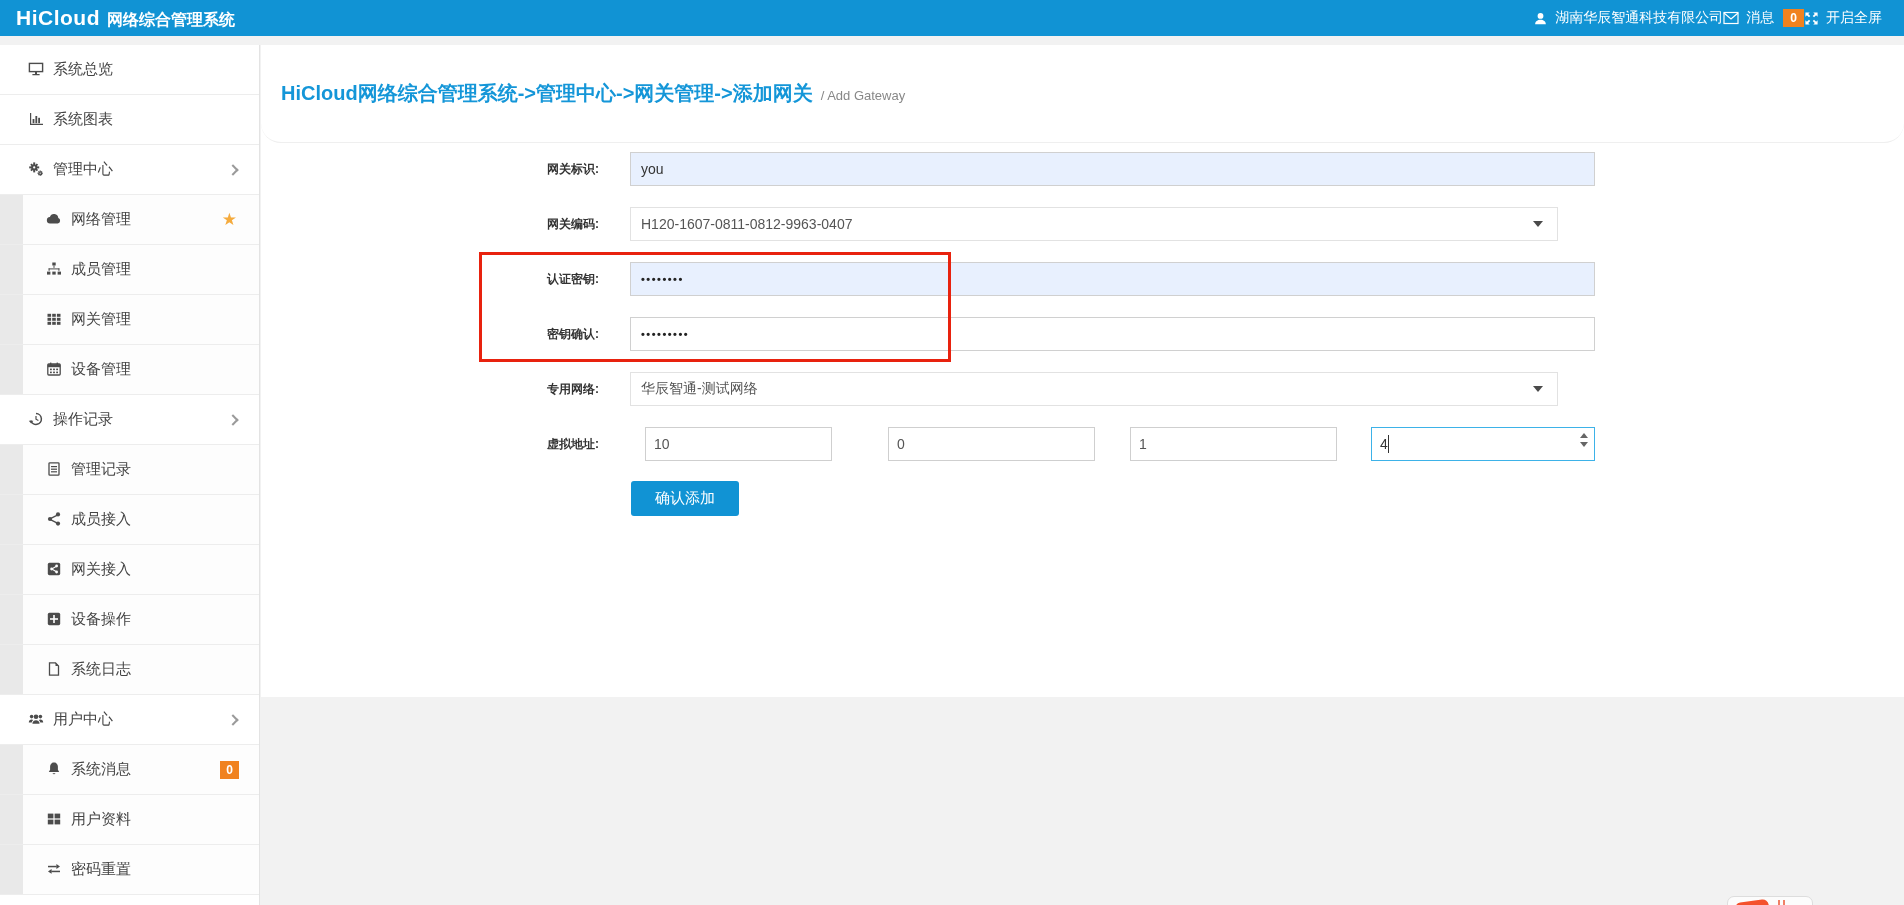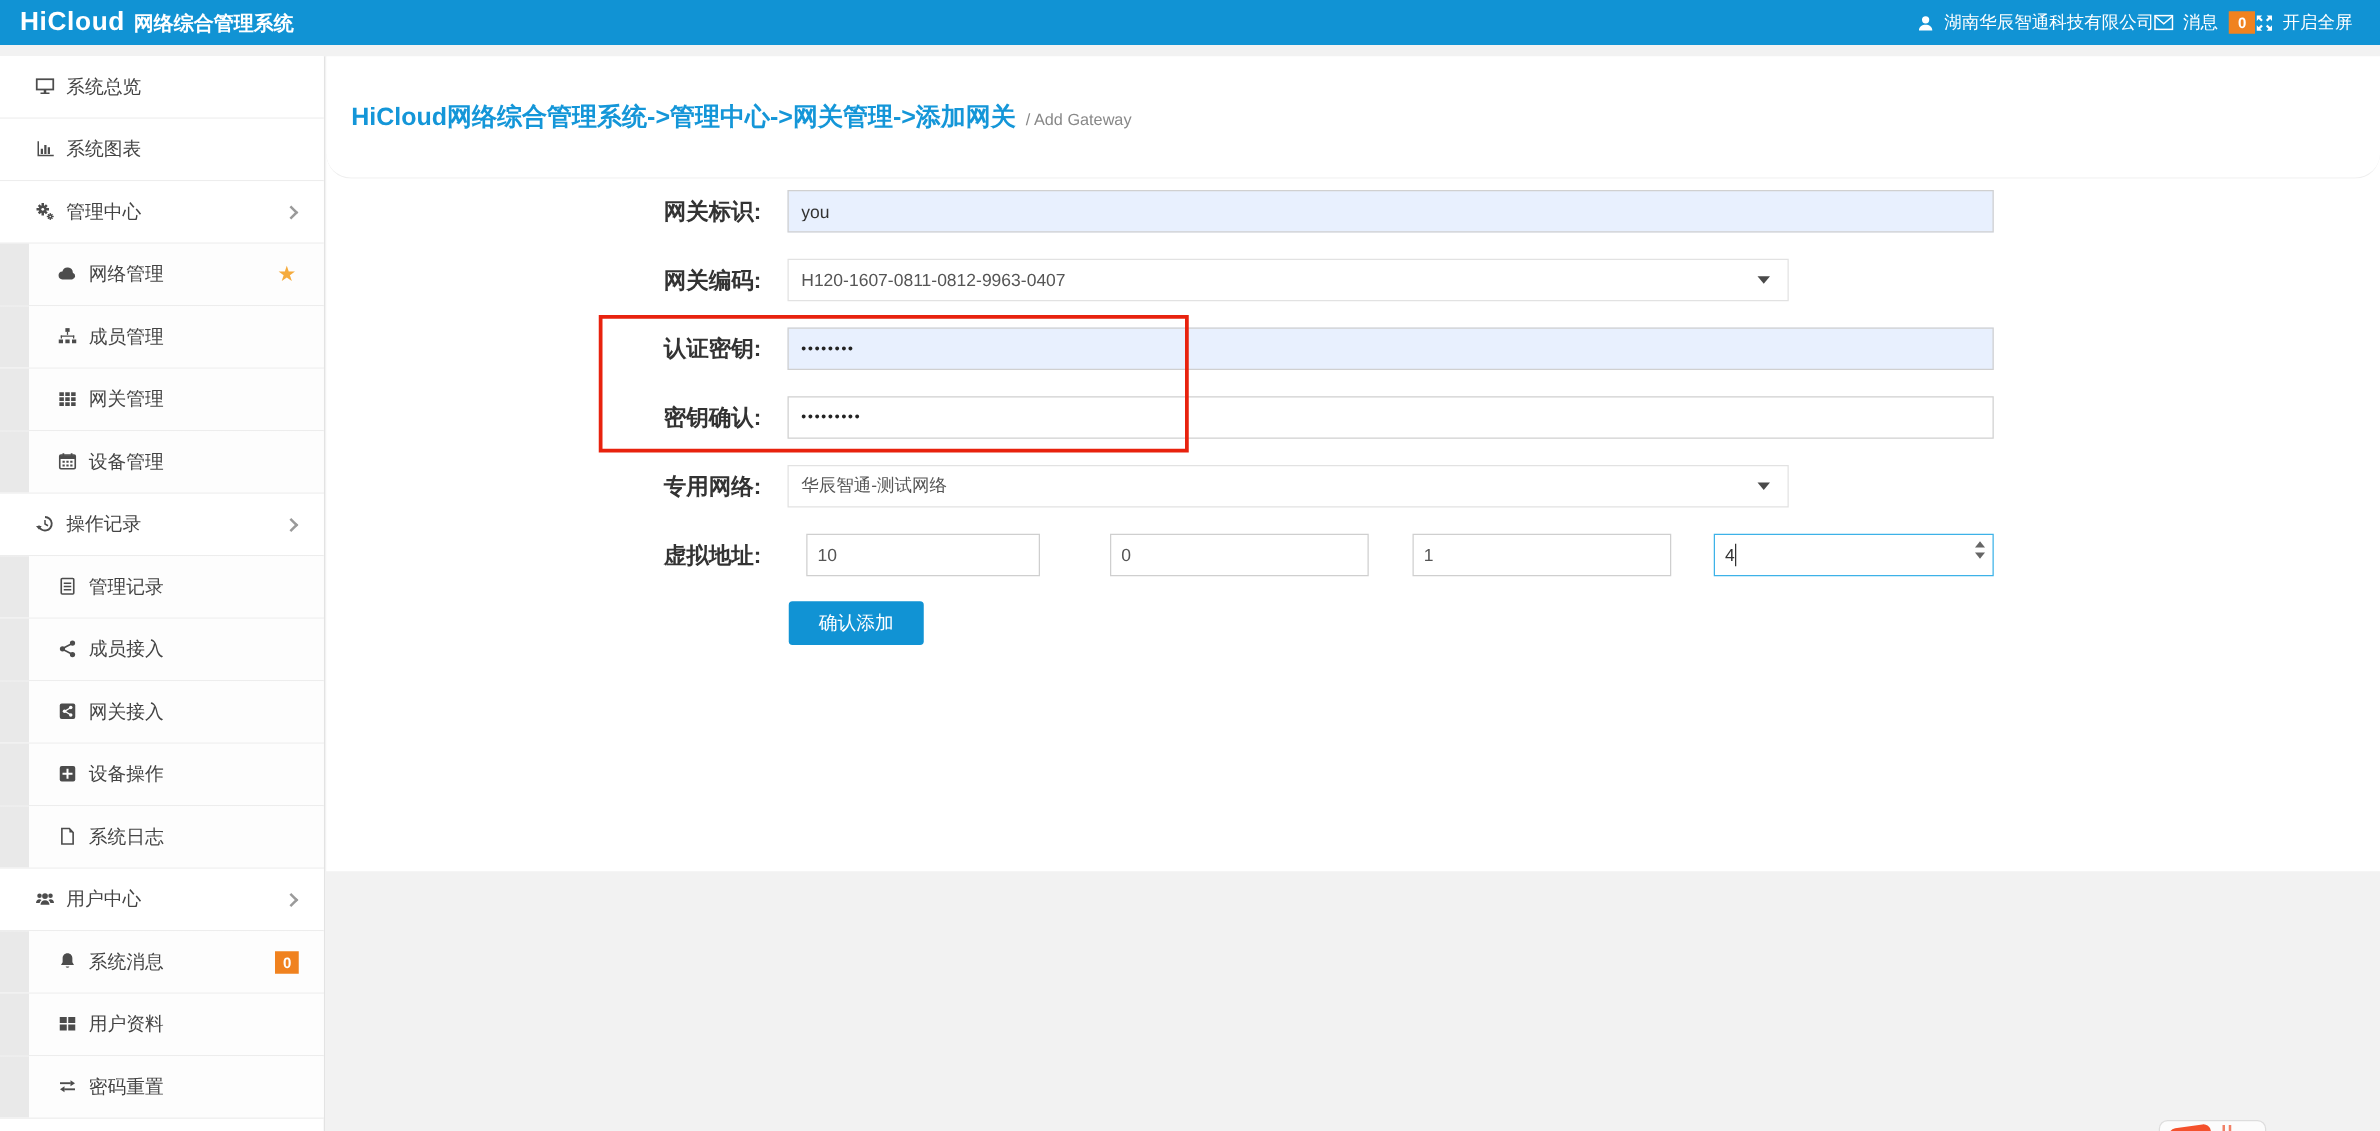--- a/index.html
+++ b/index.html
@@ -36,28 +36,28 @@
             font-size:12px; font-weight:bold; padding:2px 6px; }
 
   
   .main { position:absolute; left:261px; top:45px; width:1643px; height:652px; background:#fff; }
   .content-header { height:98px; border-bottom:1px solid #efefef; display:flex;
                     align-items:center; padding-left:20px;border-radius:20px; }
   .crumb-main { color:#1496d8; font-size:20px; font-weight:bold; }
   .crumb-sub { color:#888; font-size:13px; margin-left:8px; position:relative; top:2px; }
 
   .frow { position:absolute; left:0; width:100%; height:34px; }
-  .flabel { position:absolute; left:154px; width:194px; text-align:right; line-height:34px;
-            font-size:18px; font-weight:bold; color:#333; }
+  .flabel { position:absolute; left:144px; width:194px; text-align:right; line-height:34px;
+            font-size:12px; font-weight:bold; color:#333; }
   .finput { position:absolute; left:369px; width:965px; height:34px; border:1px solid #d0d0d0;
             background:#fff; font-family:"Liberation Sans", sans-serif; font-size:14px;
             color:#333; padding:0 10px; outline:none; }
   .autofill { background:#e8f0fe; }
   .pwd { font-size:11px; font-weight:bold; letter-spacing:1.5px; color:#222; }
-  .fselect { position:absolute; left:369px; width:801px; height:34px; border:1px solid #e2e2e2;
+  .fselect { position:absolute; left:369px; width:928px; height:34px; border:1px solid #e2e2e2;
              background:#fff; font-size:14px; color:#555; display:flex; align-items:center;
              padding:0 14px 0 10px; cursor:pointer; }
   .caret { margin-left:auto; width:0; height:0; border-left:5px solid transparent;
            border-right:5px solid transparent; border-top:6px solid #4a4a4a; }
   .octet { position:absolute; height:34px; border:1px solid #cfcfcf; background:#fff;
            font-family:"Liberation Sans", sans-serif; font-size:14px; color:#555;
            padding:0 8px; outline:none; }
   .octet-wrap4 { position:absolute; left:1110px; top:0; width:224px; height:34px; }
   .octet.focused { left:0; top:0; width:224px; border:1px solid #3db2e8; color:#333; }
   .spinner { position:absolute; right:7px; top:6px; display:flex; flex-direction:column; gap:4px; }

